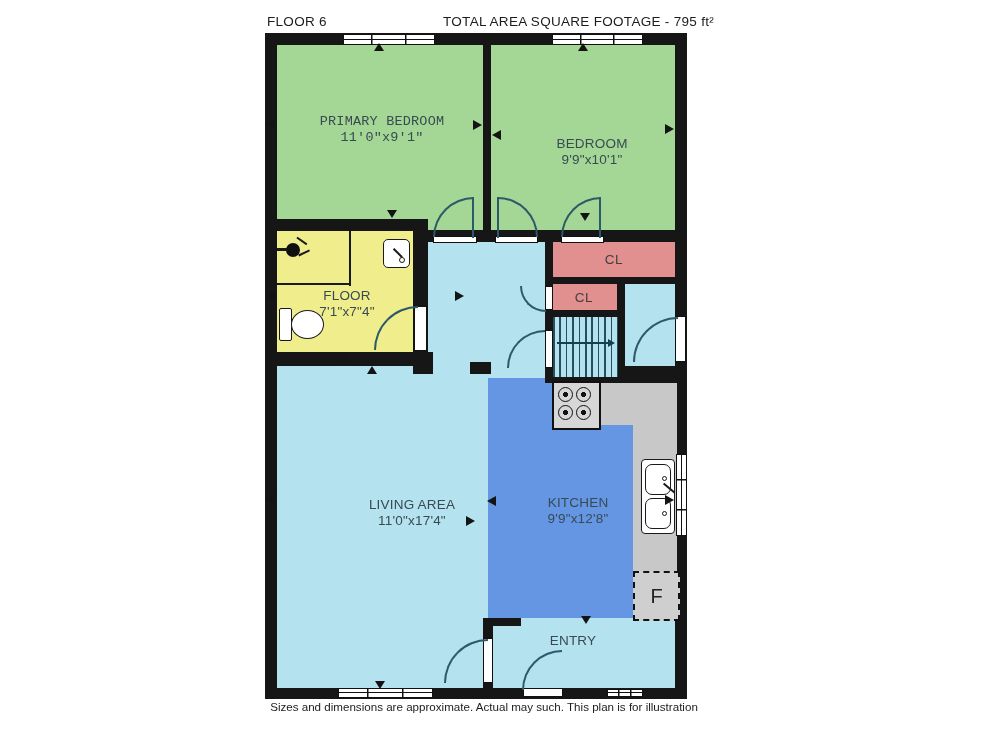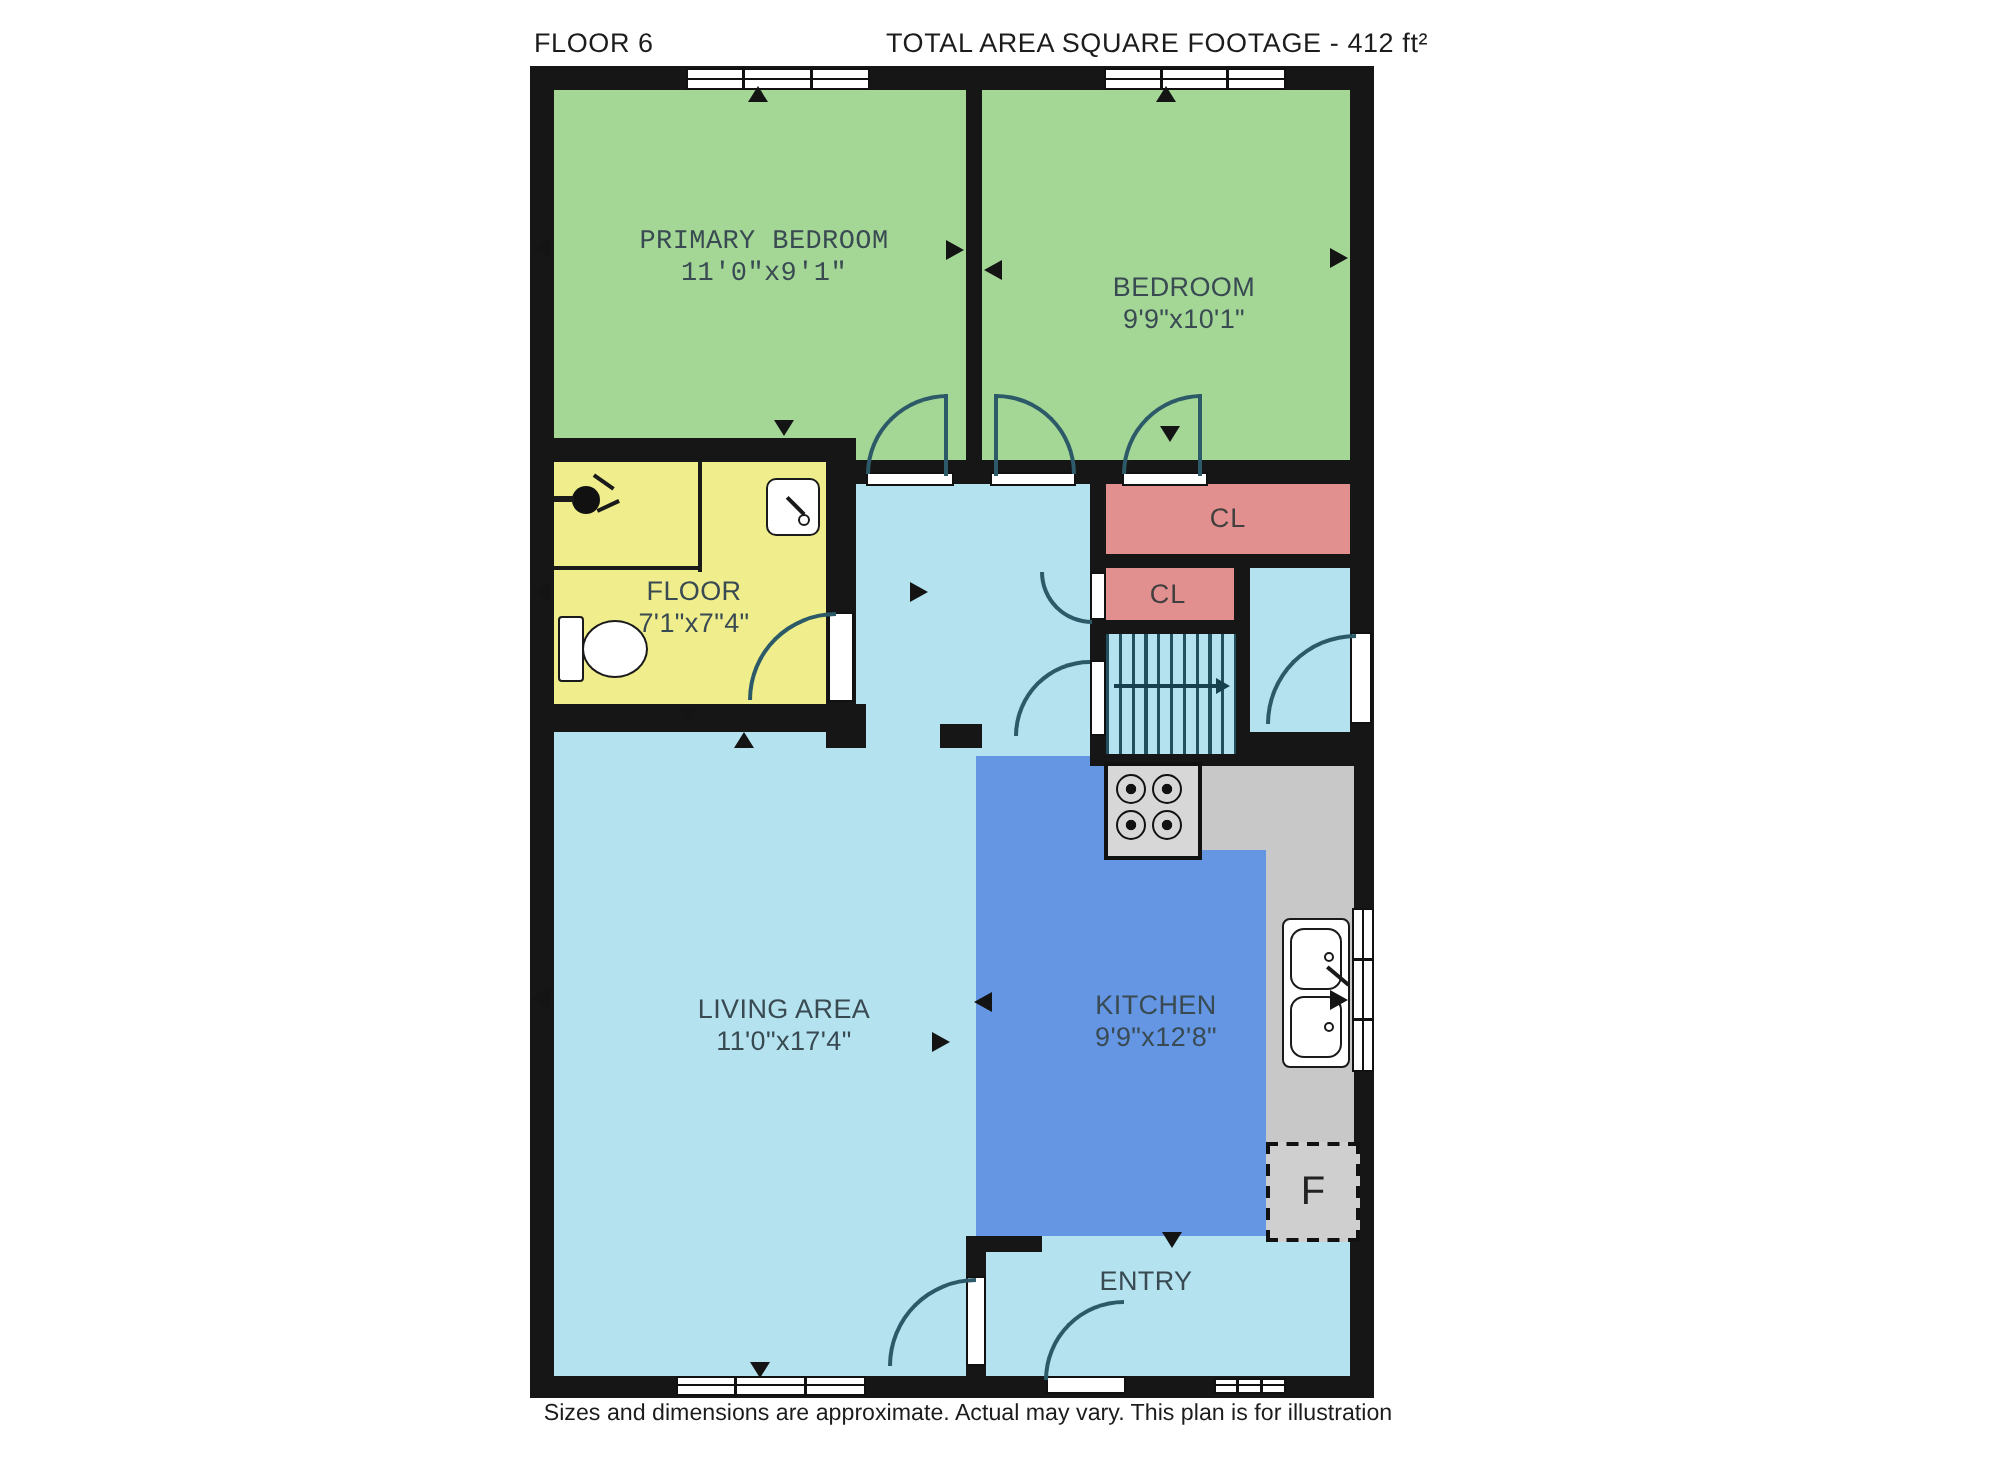--- a/index.html
+++ b/index.html
@@ -51,21 +51,21 @@
   .fixture{position:absolute;background:#fff;border:1.6px solid #1a1a1a;box-sizing:border-box;}
   .dot{position:absolute;border:1.4px solid #1a1a1a;border-radius:50%;background:#fff;box-sizing:border-box;}
   .thinline{position:absolute;background:#1a1a1a;}
 </style>
 </head>
 <body>
 
 <div id="stage">
 
   <div class="hdr" style="left:267px;">FLOOR 6</div>
-  <div class="hdr" style="left:443px;">TOTAL AREA SQUARE FOOTAGE - 412 ft²</div>
+  <div class="hdr" style="left:443px;">TOTAL AREA SQUARE FOOTAGE - 795 ft²</div>
 
   <div class="abs wall" style="left:265px;top:33px;width:422px;height:666px;"></div>
 
   <div class="fill" style="left:277px;top:45px;width:206px;height:186px;background:#a4d796;"></div>
   <div class="fill" style="left:491px;top:45px;width:184px;height:186px;background:#a4d796;"></div>
   <div class="fill" style="left:277px;top:231px;width:136px;height:121px;background:#f0ed8c;"></div>
   <div class="fill" style="left:428px;top:242px;width:125px;height:139px;background:#b4e3ef;"></div>
   <div class="fill" style="left:553px;top:242px;width:122px;height:35px;background:#e18f8f;"></div>
   <div class="fill" style="left:553px;top:284px;width:64px;height:26px;background:#e18f8f;"></div>
   <div class="fill" style="left:625px;top:284px;width:50px;height:82px;background:#b4e3ef;"></div>
@@ -174,29 +174,29 @@
     <div>11'0"x9'1"</div>
   </div>
   <div class="room-label" style="left:592px;top:130px;margin-top:22px;">
     <div>BEDROOM</div>
     <div>9'9"x10'1"</div>
   </div>
   <div class="room-label" style="left:347px;top:304px;">
     <div>FLOOR</div>
     <div>7'1"x7"4"</div>
   </div>
-  <div class="room-label" style="left:392px;top:513px;">
+  <div class="room-label" style="left:412px;top:513px;">
     <div>LIVING AREA</div>
     <div>11'0"x17'4"</div>
   </div>
   <div class="room-label" style="left:578px;top:511px;">
     <div>KITCHEN</div>
     <div>9'9"x12'8"</div>
   </div>
   <div class="room-label" style="left:573px;top:641px;">ENTRY</div>
   <div class="cl-label" style="left:614px;top:259px;">CL</div>
   <div class="cl-label" style="left:584px;top:297px;">CL</div>
 
   <div class="footer" style="left:254px;top:700px;width:460px;">
-    <div>Sizes and dimensions are approximate. Actual may vary. This plan is for illustration</div>
+    <div>Sizes and dimensions are approximate. Actual may such. This plan is for illustration</div>
   </div>
 
 </div>
 
 </body></html>

